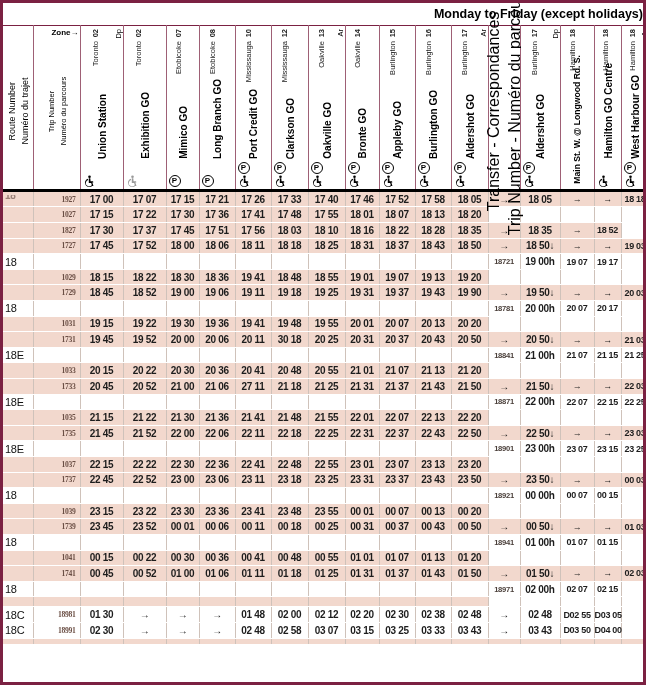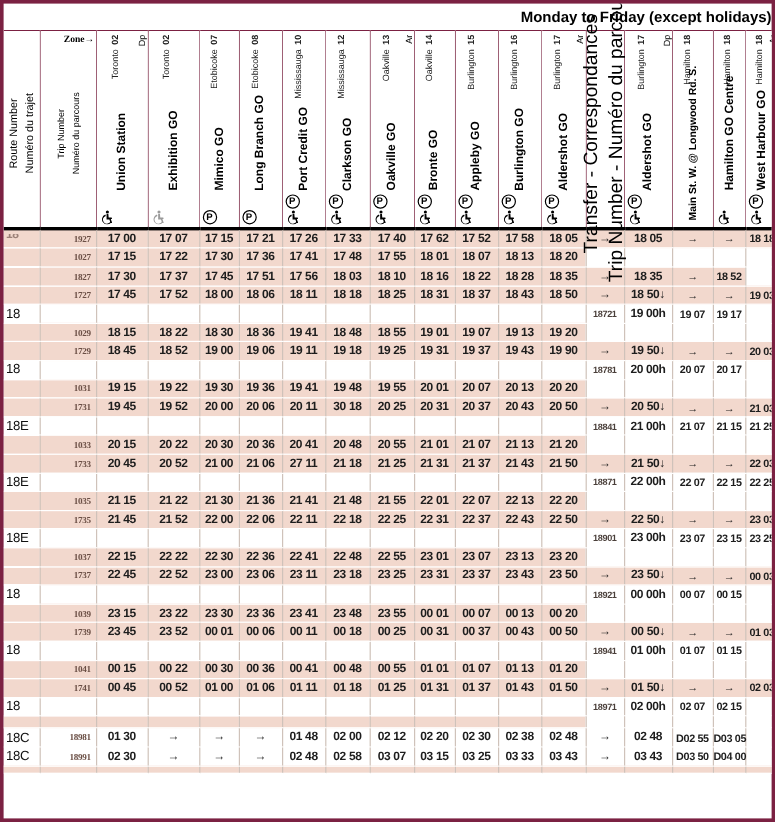--- a/index.html
+++ b/index.html
@@ -53,21 +53,21 @@
   .wc{width:12px;height:12px;fill:#000;}
   .wc.grey{fill:#9a9a9a;}
   .hdr2{
     position:absolute;left:50%;top:52%;transform:translate(-50%,-50%);
     display:flex;flex-direction:row;gap:3px;justify-content:center;
   }
   .hdr2 .l{writing-mode:vertical-rl;transform:rotate(180deg);white-space:nowrap;color:#000;}
   th.routeh .l{font-size:9px;}
   th.triph .l{font-size:7.5px;}
   .zone-lab{
-    position:absolute;top:2px;right:1px;font-size:8px;font-weight:bold;color:#000;font-family:Liberation Serif, serif;
+    position:absolute;top:2px;right:1px;font-size:8px;font-weight:bold;color:#000;
   }
   
   tbody td{
     padding:0;height:14.6px;font-size:10px;font-weight:bold;color:#1d1d1d;
     text-align:center;white-space:nowrap;letter-spacing:-0.3px;
     border-right:1px solid #cfc2ba;border-bottom:1px solid #fff;
     overflow:visible;background:#fff;
   }
   tbody td.pink{background:#f2d8cd;}
   tbody td.rt{font-weight:normal;font-size:11px;text-align:left;padding-left:2px;color:#111;overflow:hidden;}
@@ -301,21 +301,21 @@
             </span>
           </td>
           <td class="tripn pink">1927</td>
           <td class="pink">17 00</td>
           <td class="pink">17 07</td>
           <td class="pink">17 15</td>
           <td class="pink">17 21</td>
           <td class="pink">17 26</td>
           <td class="pink">17 33</td>
           <td class="pink">17 40</td>
-          <td class="pink">17 62</td>
+          <td class="pink">17 46</td>
           <td class="pink">17 52</td>
           <td class="pink">17 58</td>
           <td class="pink">18 05</td>
           <td class="pink">→</td>
           <td class="pink">18 05</td>
           <td class="rc pink">→</td>
           <td class="rc pink">→</td>
           <td class="rc pink">18 18</td>
         </tr>
         <tr>

